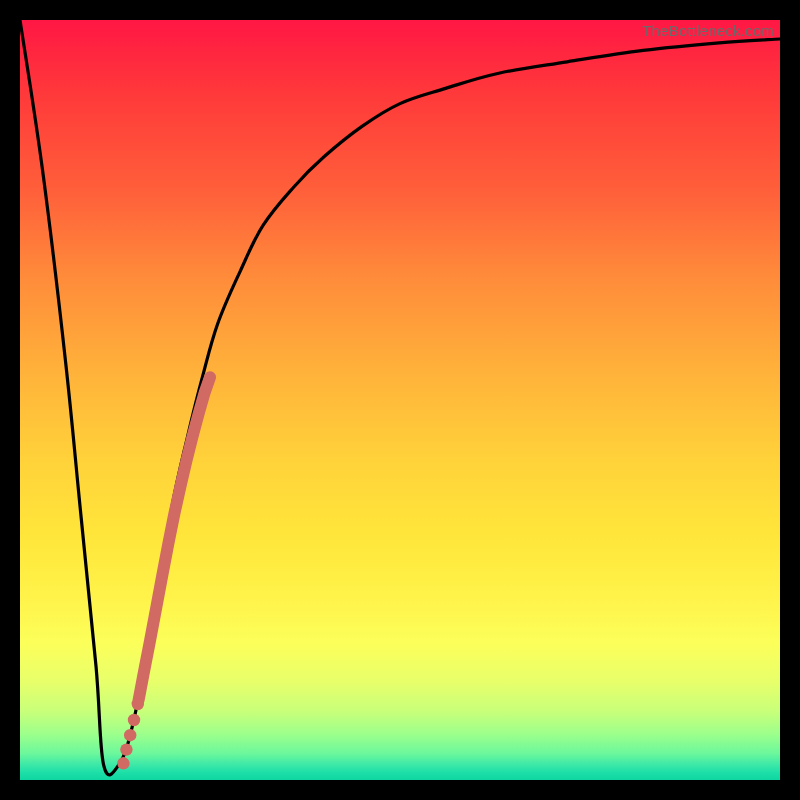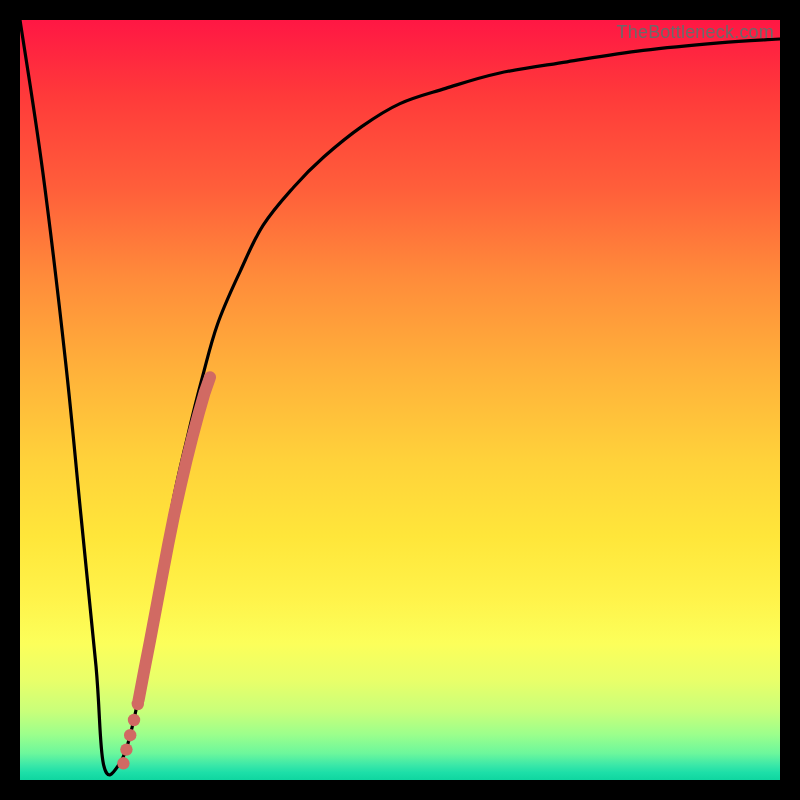--- a/index.html
+++ b/index.html
@@ -39,21 +39,21 @@
       #6cf79c 96.5%,
       #3ce8a8 98%,
       #1ddfa8 99%,
       #0fd6a0 100%
     );
   }
   .watermark {
     position: absolute;
     top: 2px;
     right: 6px;
-    font-size: 18px;
+    font-size: 15px;
     color: #6a6a6a;
     font-weight: 500;
     letter-spacing: 0.2px;
     user-select: none;
   }
   svg.curve {
     position: absolute;
     left: 0;
     top: 0;
     width: 760px;

